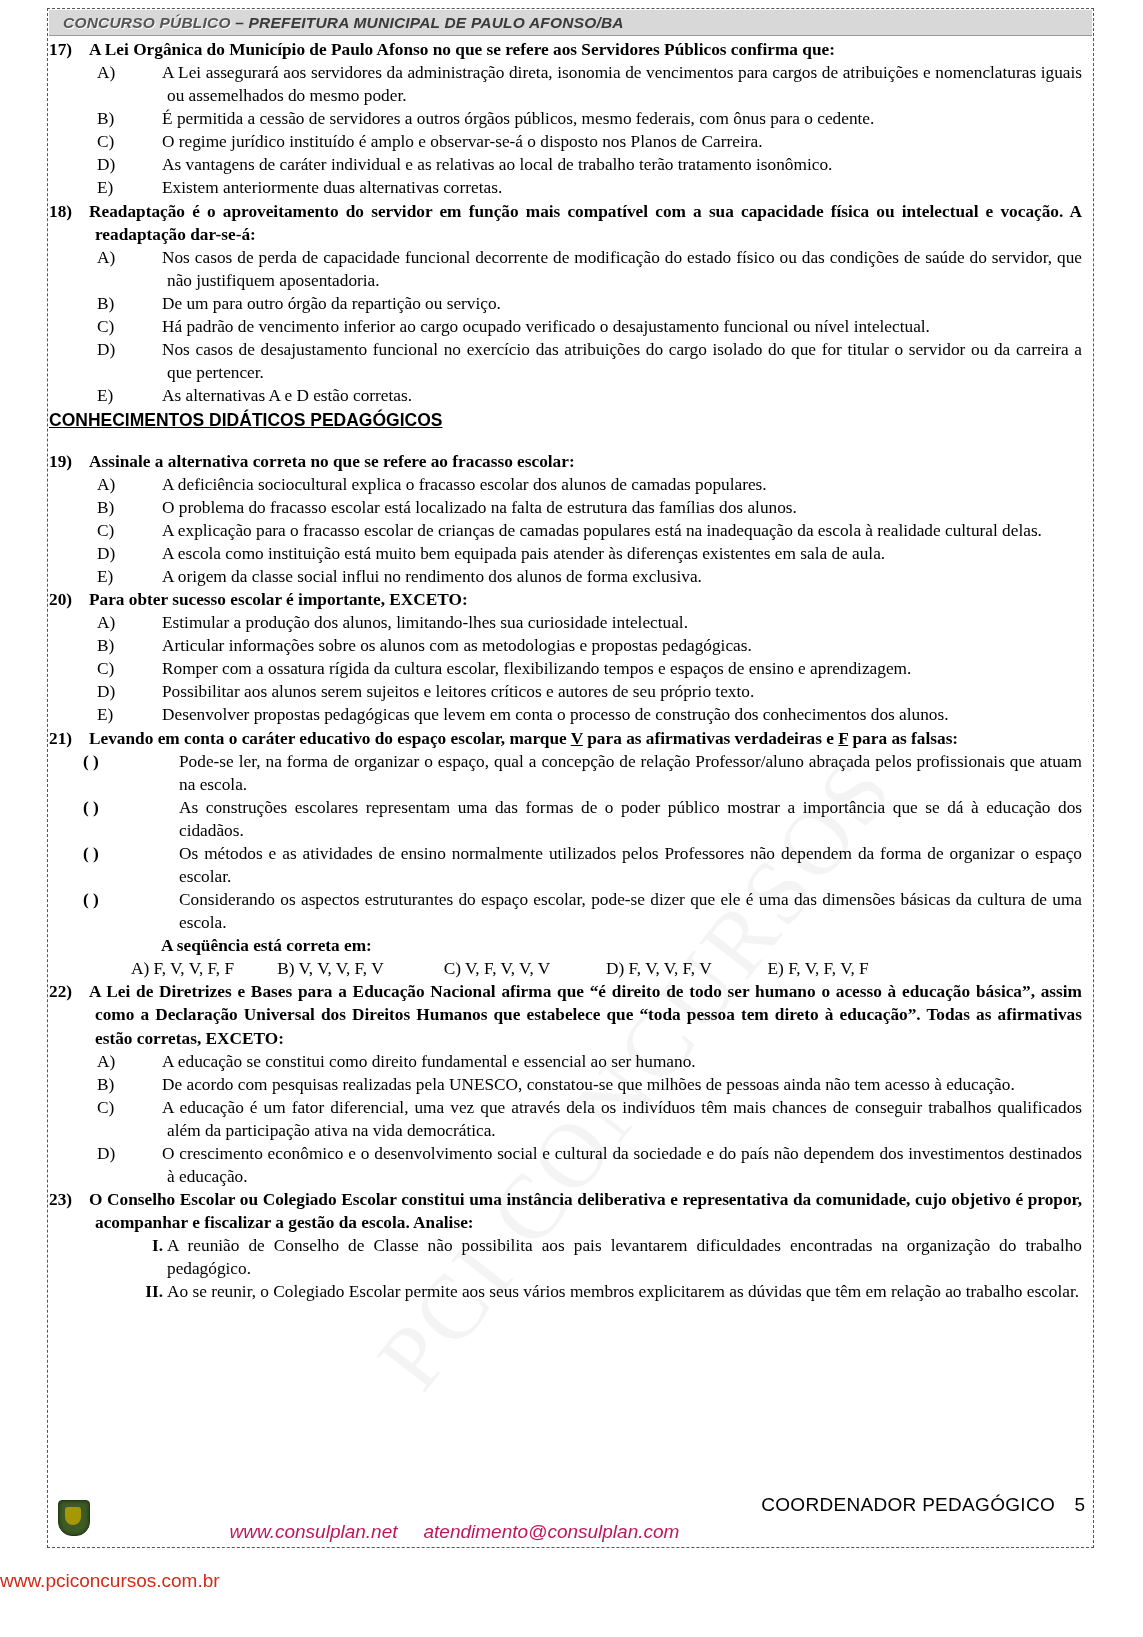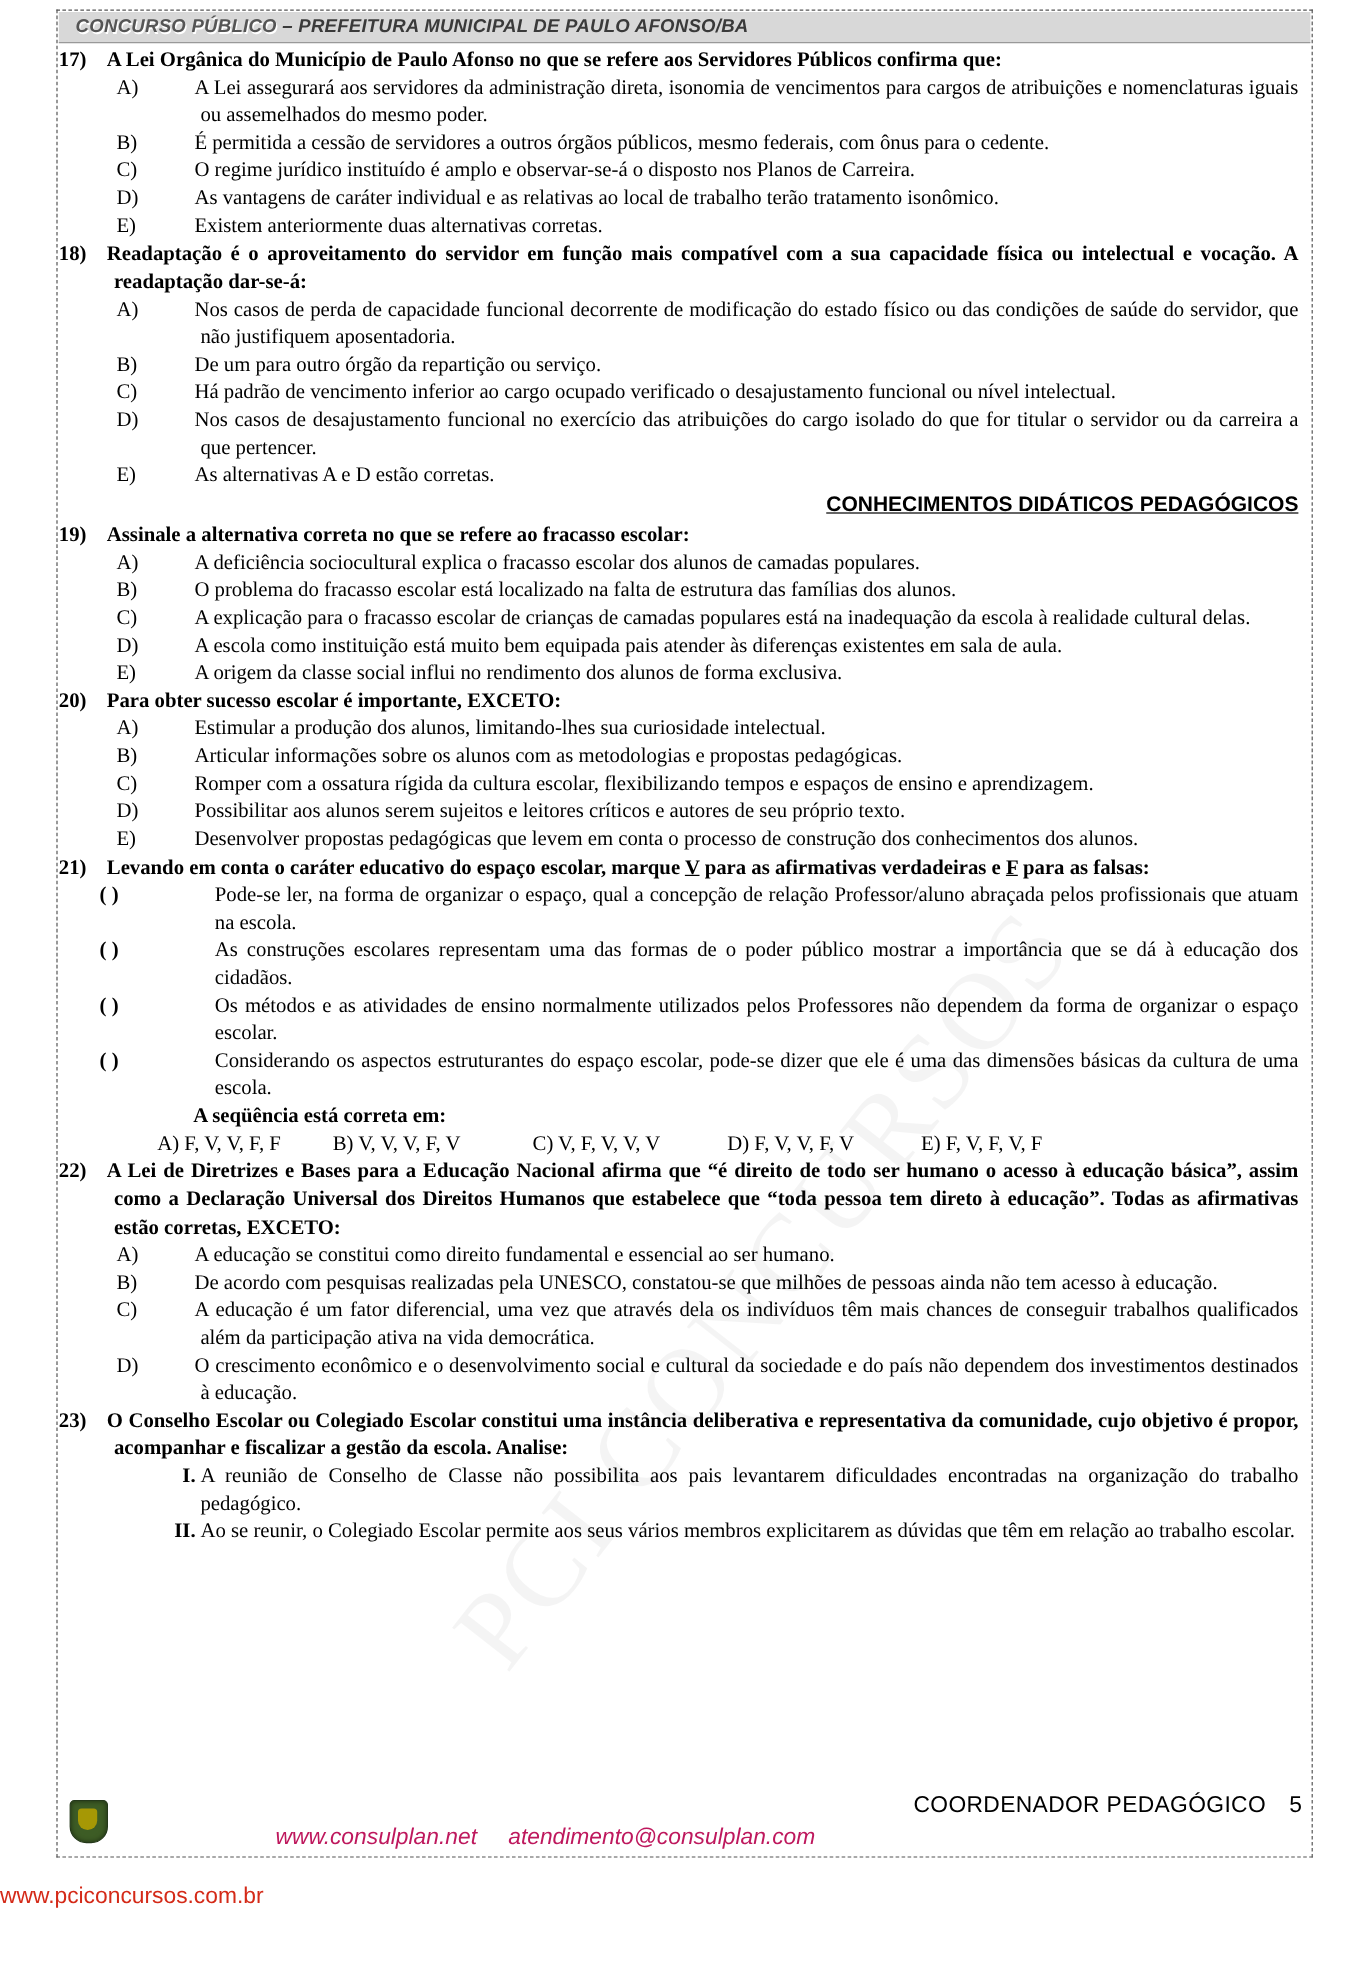--- a/index.html
+++ b/index.html
@@ -94,26 +94,26 @@
     text-align: justify;
     padding-left: 118px;
     text-indent: -35px;
     margin: 0;
   }
   .altlbl {
     display: inline-block;
     width: 30px;
   }
   .section-title {
-    text-align: right;
+    text-align: left;
     font-family: "Liberation Sans", sans-serif;
     font-weight: bold;
     font-size: 17.5px;
     text-decoration: underline;
-    margin: 2px 0 1px 0;
+    margin: 2px 0 17px 0;
   }
   .tf-item {
     text-align: justify;
     padding-left: 130px;
     text-indent: -48px;
     margin: 0;
   }
   .tf-paren {
     display: inline-block;
     width: 48px;

